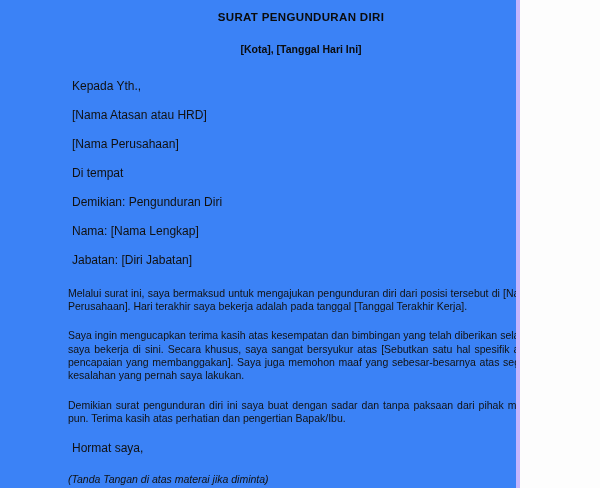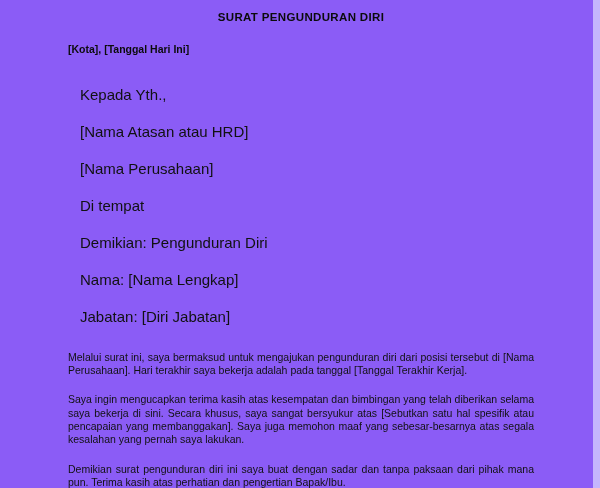--- a/index.html
+++ b/index.html
@@ -9,54 +9,54 @@
   body {
     width: 600px;
     height: 488px;
     background: #fdfdfd;
     font-family: "Liberation Sans", sans-serif;
     color: #111111;
     overflow: hidden;
   }
   .page {
     position: relative;
-    width: 600px;
+    width: 520px;
     height: 488px;
     box-sizing: border-box;
-    background: #8b5cf6;
-    border-right: 7px solid #c4b5fd;
+    background: #3b82f6;
+    border-right: 4px solid #c4b5fd;
     overflow: hidden;
   }
   .doc-body {
     position: absolute;
     left: 68px;
     top: 0;
     width: 466px;
   }
   .doc-title {
     font-size: 11.5px;
     font-weight: bold;
     text-align: center;
     letter-spacing: 0.35px;
     margin: 0;
     padding-top: 11px;
     color: #0b0b0b;
   }
   .date-line {
     font-size: 10.5px;
     font-weight: bold;
-    text-align: left;
+    text-align: center;
     margin: 0;
     padding-top: 20px;
     color: #0b0b0b;
   }
   .blk {
-    font-size: 15px;
+    font-size: 12px;
     line-height: 13px;
-    margin: 12px;
+    margin: 4px;
     padding-top: 12px;
     color: #111;
   }
   .blk.first-block {
     padding-top: 21px;
   }
   .para {
     font-size: 10.5px;
     line-height: 13.2px;
     text-align: justify;

